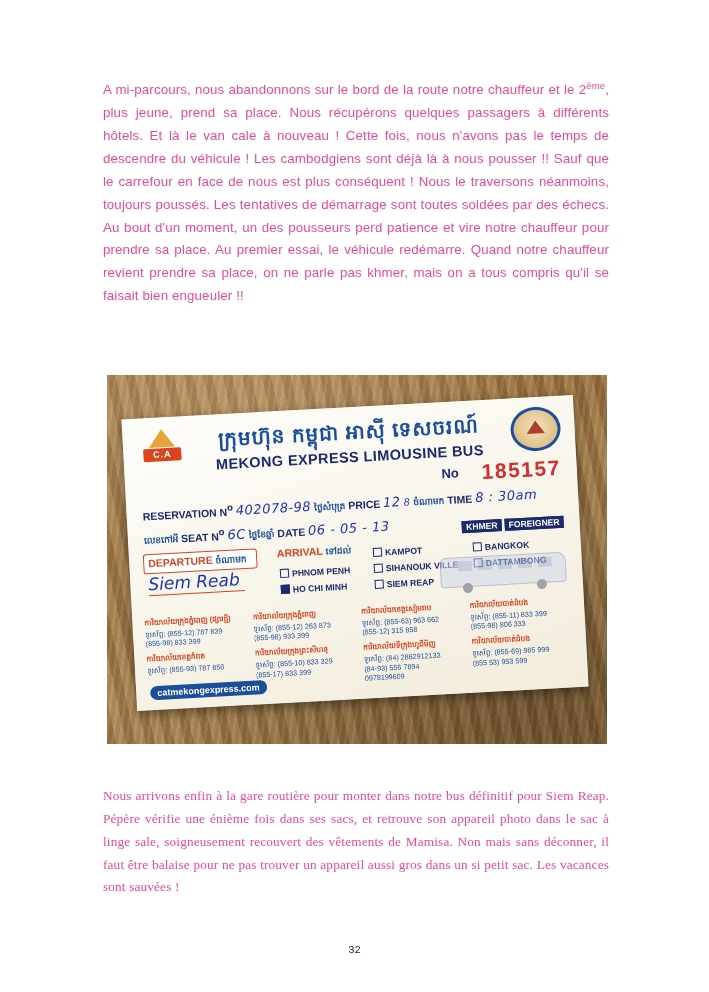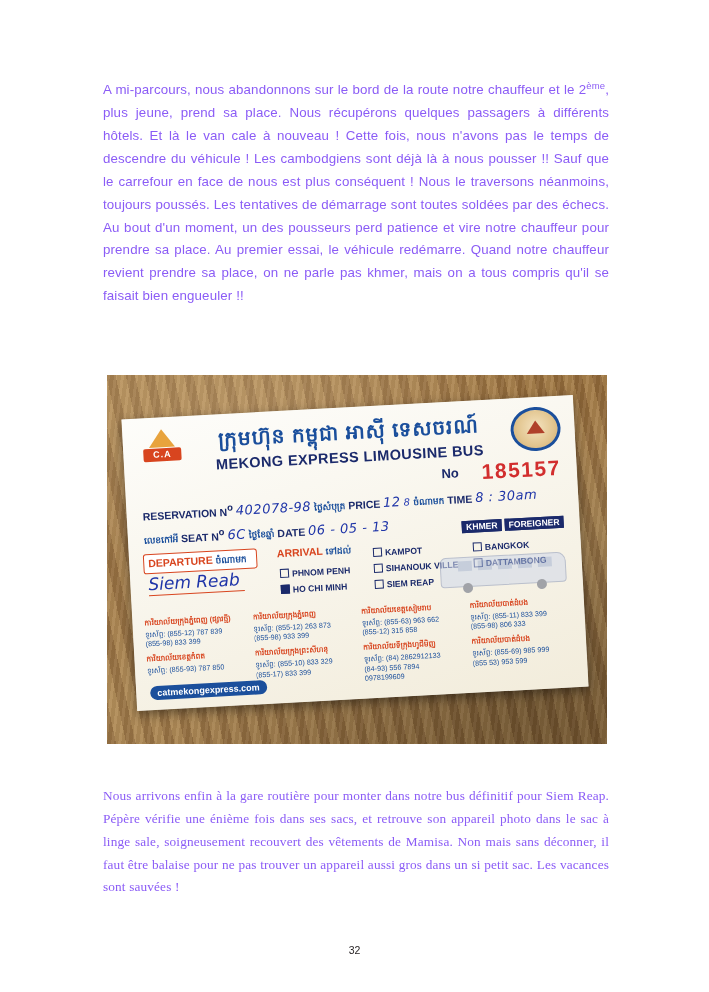--- a/index.html
+++ b/index.html
@@ -19,21 +19,21 @@
   .content {
     position: absolute;
     left: 103px;
     top: 78px;
     width: 506px;
   }
   p.body-text {
     margin: 0;
     font-size: 13.3px;
     line-height: 1.72;
-    color: #8b5cf6;
+    color: #ec4899;
     text-align: justify;
     letter-spacing: 0.01em;
   }
   p.body-text.second {
     margin-top: 0;
   }
   sup.ord {
     font-size: 9.5px;
     vertical-align: super;
   }
@@ -340,21 +340,21 @@
     border-radius: 9px;
   }
   .page-number {
     position: absolute;
     left: 0;
     right: 0;
     top: 944px;
     text-align: center;
     font-size: 10.5px;
     color: #231f20;
-    font-family: Liberation Sans, sans-serif;
+    font-family: Liberation Mono, monospace;
   }
 </style>
 </head>
 <body>
 
 <div class="page">
 
   <div class="content">
     <p class="body-text"><span>A mi-parcours, nous abandonnons sur le bord de la route notre chauffeur et le 2</span><sup class="ord">ème</sup><span>, plus jeune, prend sa place. Nous récupérons quelques passagers à différents hôtels. Et là le van cale à nouveau ! Cette fois, nous n'avons pas le temps de descendre du véhicule ! Les cambodgiens sont déjà là à nous pousser !! Sauf que le carrefour en face de nous est plus conséquent ! Nous le traversons néanmoins, toujours poussés. Les tentatives de démarrage sont toutes soldées par des échecs. Au bout d'un moment, un des pousseurs perd patience et vire notre chauffeur pour prendre sa place. Au premier essai, le véhicule redémarre. Quand notre chauffeur revient prendre sa place, on ne parle pas khmer, mais on a tous compris qu'il se faisait bien engueuler !!</span></p>
   </div>

